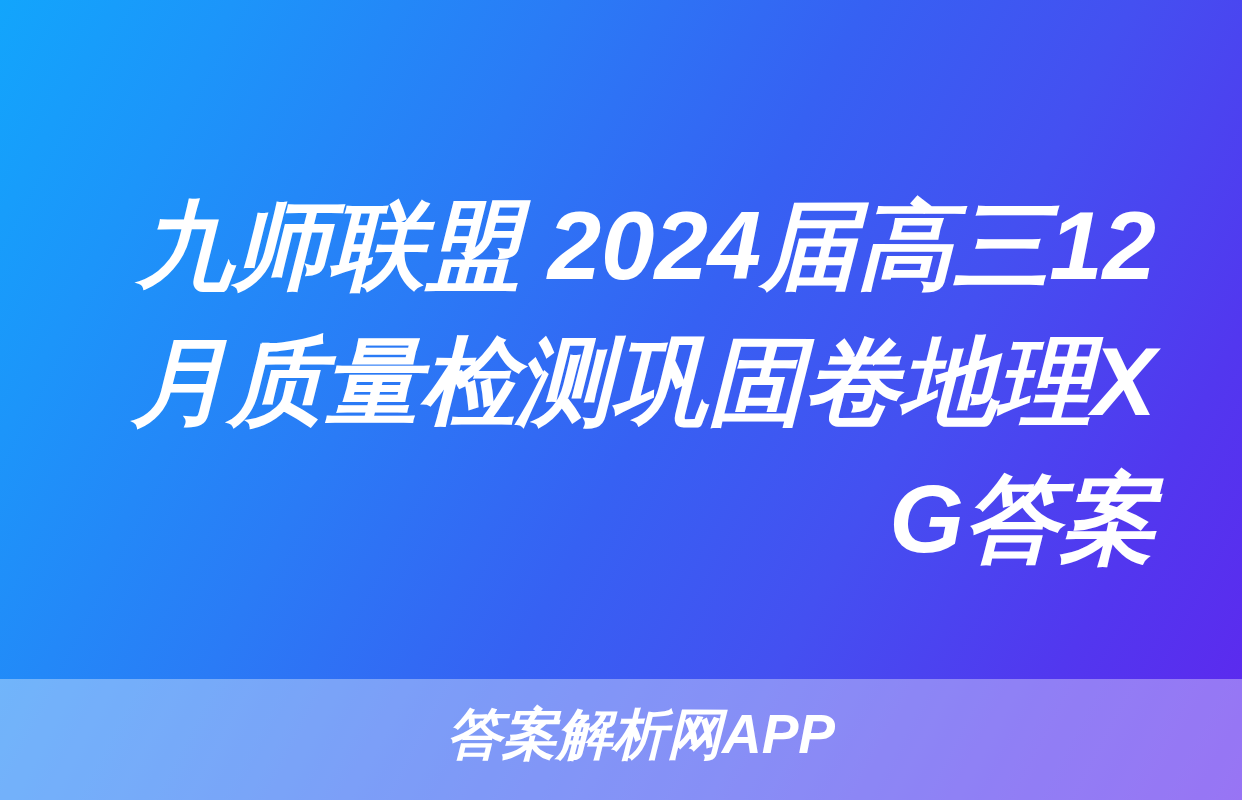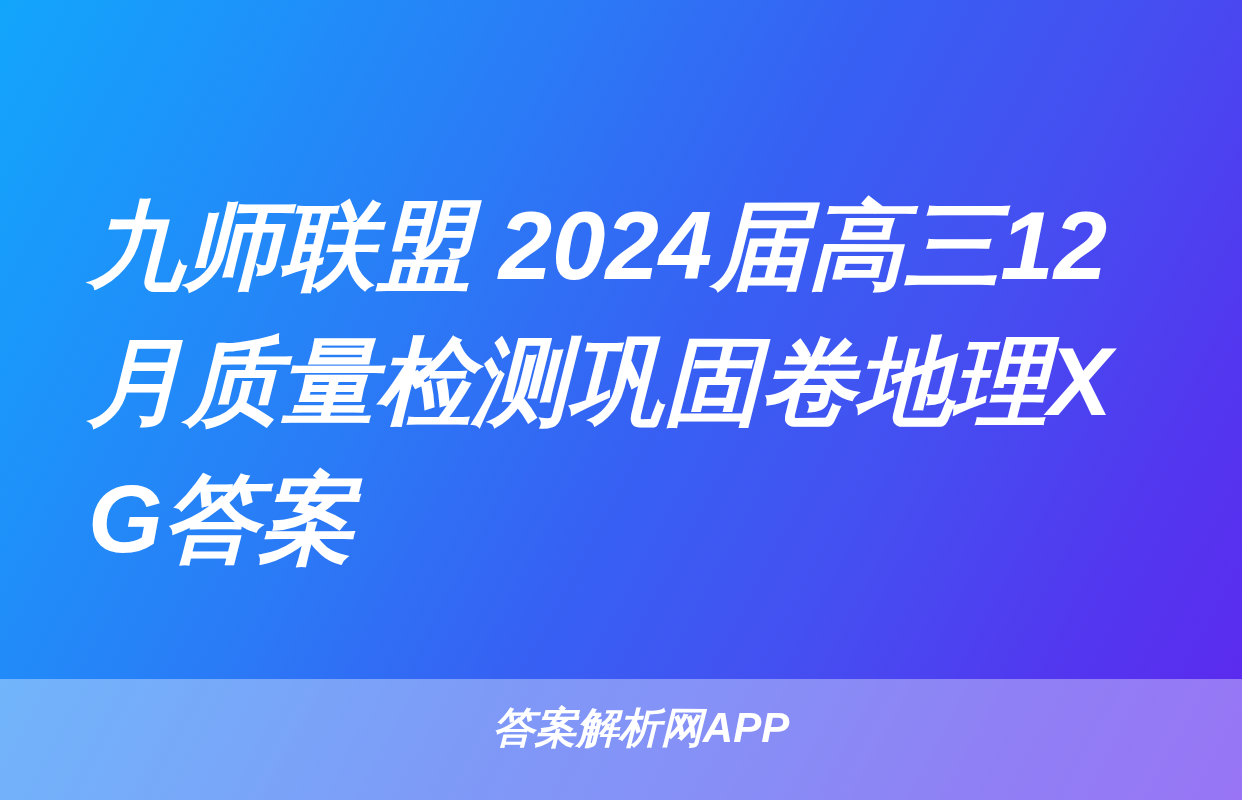--- a/index.html
+++ b/index.html
@@ -40,42 +40,42 @@
   #title-text {
     display: block;
     margin: 0;
     color: #ffffff;
     font-size: 96px;
     line-height: 1.42;
     font-weight: 700;
     font-style: italic;
     letter-spacing: 0px;
     word-break: break-all;
-    text-align: left;
+    text-align: right;
     white-space: normal;
   }
 
   
   #footer-band {
     position: absolute;
     left: 0;
     right: 0;
     top: 679px;
     height: 121px;
     background: rgba(255, 255, 255, 0.36);
   }
 
   #watermark {
     position: absolute;
     left: 0;
     right: 0;
     top: 707px;
     text-align: center;
     color: #ffffff;
-    font-size: 42px;
+    font-size: 55px;
     font-weight: 700;
     font-style: italic;
     line-height: 1;
     letter-spacing: 0px;
     white-space: nowrap;
     padding-left: 40px;
   }
 </style>
 </head>
 <body>

